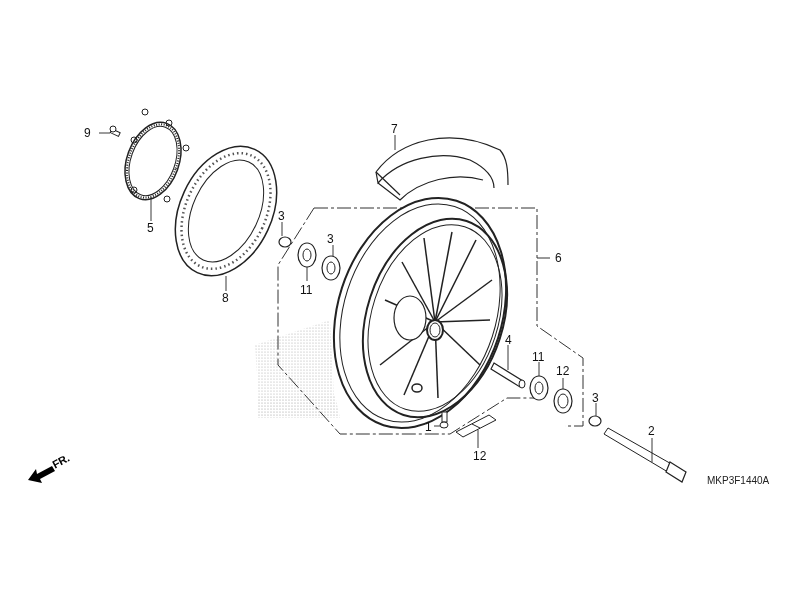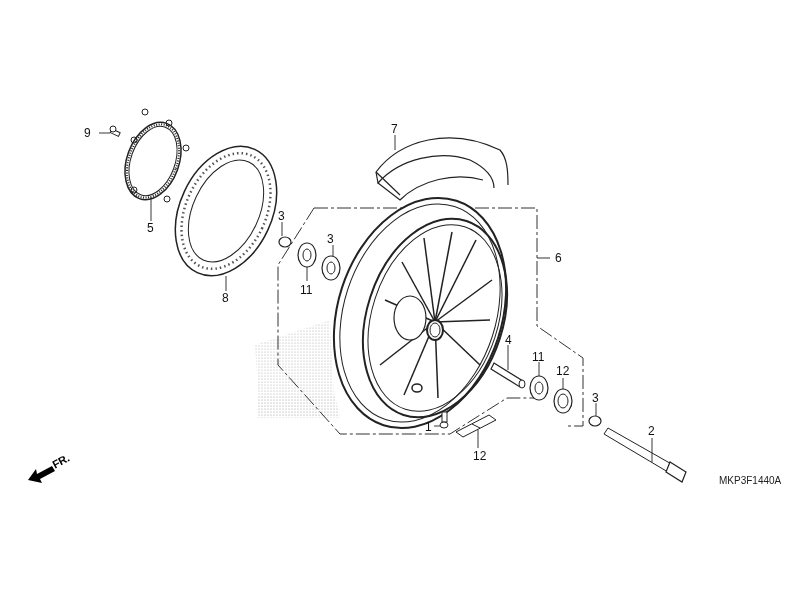--- a/index.html
+++ b/index.html
@@ -1,19 +1,19 @@
 <!DOCTYPE html>
 <html><head>
 <meta charset="utf-8">
 <style>
   html, body { margin:0; padding:0; background:#ffffff; }
   body { width:800px; height:600px; position:relative; overflow:hidden; font-family:"Liberation Sans", sans-serif; }
   #diagram { position:absolute; left:0; top:0; width:800px; height:600px; }
   .lbl { position:absolute; font-size:12px; color:#111; line-height:12px; font-family:"Liberation Sans", sans-serif; }
-  .code { position:absolute; font-size:10px; color:#222; font-family:"Liberation Sans", sans-serif; letter-spacing:0px;margin-left:12px; }
+  .code { position:absolute; font-size:10px; color:#222; font-family:"Liberation Sans", sans-serif; letter-spacing:0px; }
   .fr { position:absolute; font-size:11px; font-weight:bold; color:#000; font-family:"Liberation Sans", sans-serif; transform:rotate(-28deg); }
 </style>
 </head>
 <body>
 
 <svg id="diagram" viewBox="0 0 800 600" xmlns="http://www.w3.org/2000/svg">
   <defs>
     <pattern id="dots" width="3" height="3" patternUnits="userSpaceOnUse">
       <rect width="3" height="3" fill="#fff"></rect>
       <circle cx="1" cy="1" r="0.6" fill="#999"></circle>

